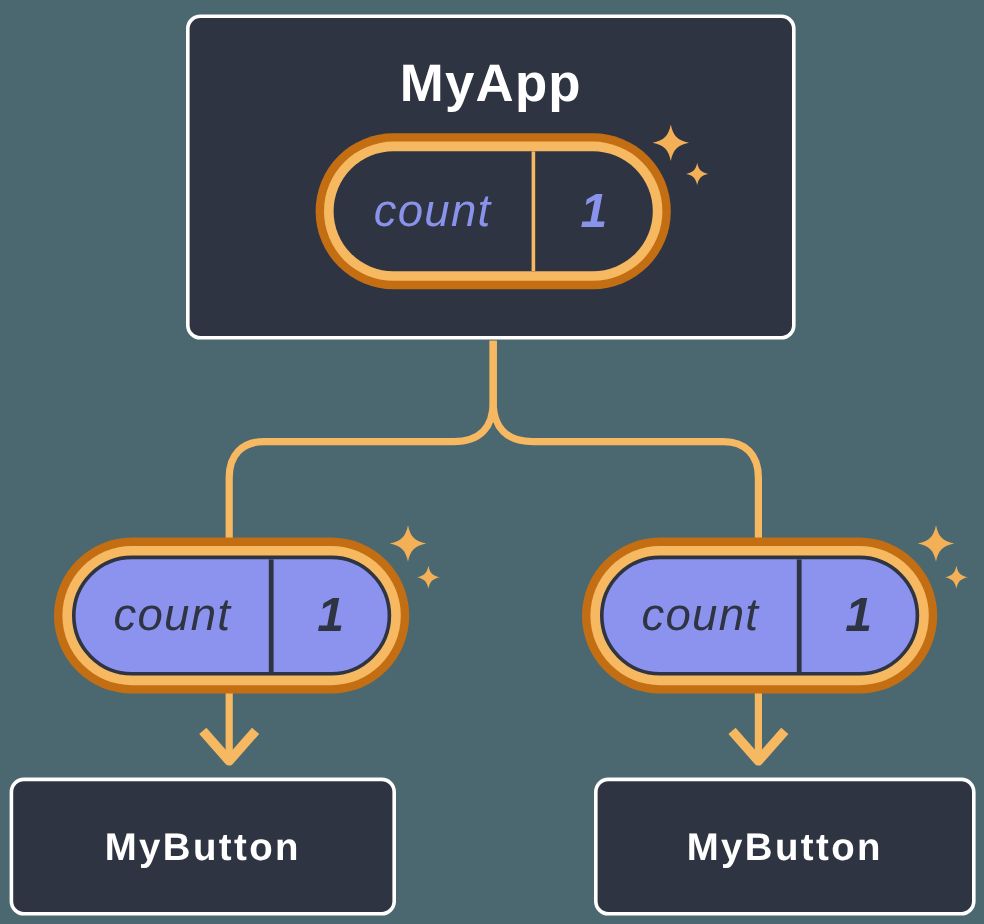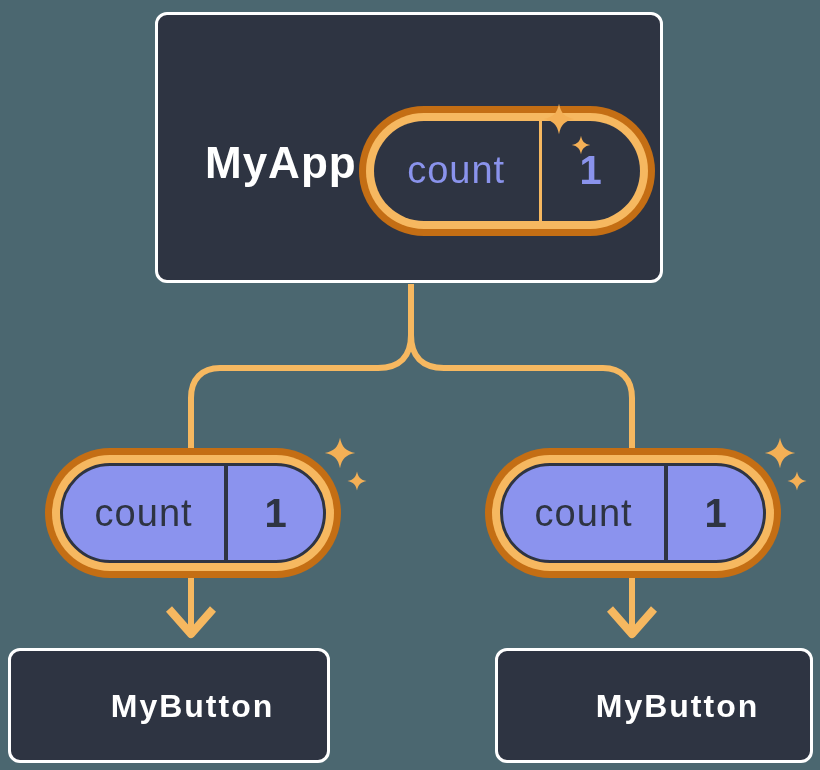--- a/index.html
+++ b/index.html
@@ -10,40 +10,40 @@
   }
   html,body{margin:0;padding:0;}
   body{font-family:"Liberation Sans", sans-serif; background:var(--background);}
   .canvas{position:relative;width:820px;height:770px;background:var(--background);overflow:hidden;}
   svg.layer{position:absolute;left:0;top:0;pointer-events:none;}
   #connector-layer{z-index:0;}
   #sparkle-layer{z-index:3;}
   .card{
     position:absolute; box-sizing:border-box;
     background:var(--card-bg); border:3px solid var(--card-border); border-radius:12px;
-    z-index:1; display:flex; flex-direction:row; align-items:center;padding-left:47px;
+    z-index:1; display:flex; flex-direction:column; align-items:center;
   }
   .card-title{
     color:var(--white-text); font-weight:bold; letter-spacing:1px;
     font-size:44px; line-height:50px;
   }
   #myapp-card{left:155px; top:12px; width:508px; height:271px; padding-top:30px;}
   #mybutton-card-left{left:8px; top:648px; width:322px; height:115px; justify-content:center;}
   #mybutton-card-right{left:495px; top:648px; width:318px; height:115px; justify-content:center;}
   .button-title{font-size:32px; line-height:46px; letter-spacing:2px;}
   .pill{
     position:absolute; width:296px; height:130px; box-sizing:border-box;
     background:var(--orange-dark); border-radius:999px; padding:7px; z-index:2;
   }
   #root-pill{position:relative; margin-top:16px; left:2px;}
   #child-pill-left{left:45px; top:448px;}
   #child-pill-right{left:485px; top:448px;}
   .pill-mid{
     width:100%; height:100%; box-sizing:border-box;
-    background:var(--orange-light); border-radius:999px; padding:8px;
+    background:var(--orange-light); border-radius:999px; padding:8px;font-style:italic;
   }
   .pill-core{
     width:100%; height:100%; box-sizing:border-box;
     border-radius:999px; display:flex; overflow:hidden; align-items:stretch;
   }
   .pill-core.dark{background:var(--card-bg);}
   .pill-core.purple{background:var(--purple-fill); border:3px solid var(--ink-text);}
   .pill-name{flex:0 0 62%; display:flex; align-items:center; justify-content:center;
     font-size:38px; letter-spacing:1px;}
   .pill-sep{flex:0 0 auto;}

